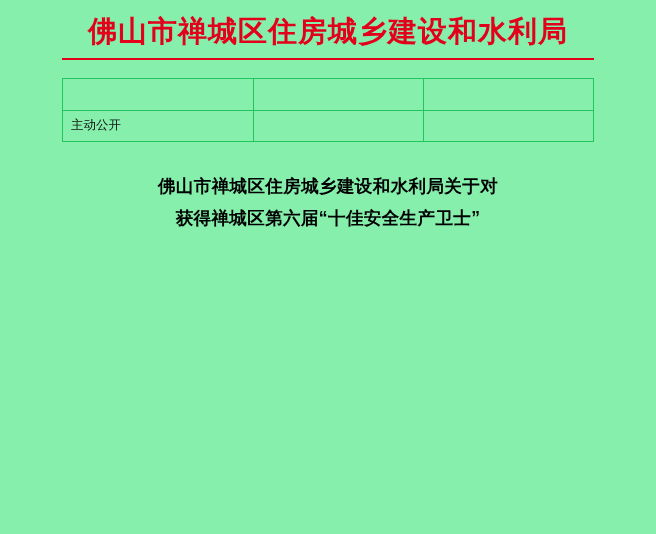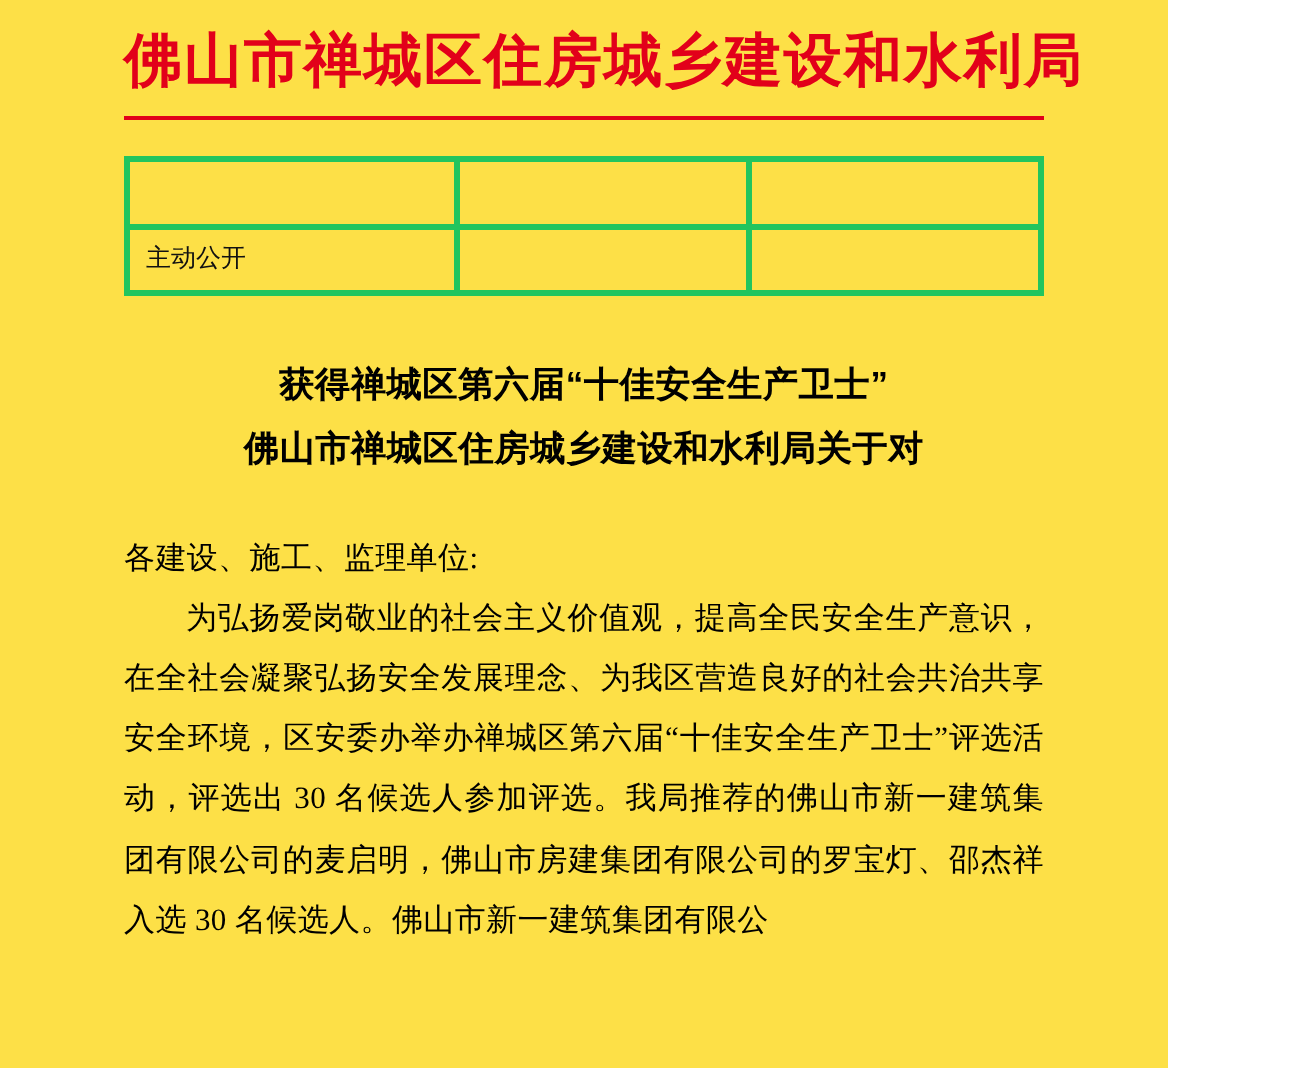--- a/index.html
+++ b/index.html
@@ -8,23 +8,23 @@
   }
   body {
     width: 656px;
     height: 534px;
     background: #ffffff;
     font-family: "Liberation Serif", "DejaVu Serif", serif;
     overflow: hidden;
   }
   .page {
     position: relative;
-    width: 584px;
+    width: 656px;
     height: 534px;
-    background: #fde047;
+    background: #86efac;
     box-sizing: border-box;
     padding: 0 62px;
   }
 
   
   .masthead {
     text-align: center;
     padding-top: 14px;
     padding-bottom: 2px;
   }
@@ -44,21 +44,21 @@
   }
 
   
   .info-table {
     width: 100%;
     border-collapse: collapse;
     margin-top: 16px;
     table-layout: fixed;
   }
   .info-table td {
-    border: 3px solid #22c55e;
+    border: 1px solid #22c55e;
     height: 26px;
     padding: 2px 8px;
     font-family: "Liberation Sans", "DejaVu Sans", sans-serif;
     font-size: 12.5px;
     color: #111;
     vertical-align: middle;
   }
   .info-table tr:first-child td { height: 27px; }
   .col-a { width: 36%; }
   .col-b { width: 32%; }
@@ -122,22 +122,18 @@
       </tr>
       <tr>
         <td>主动公开</td>
         <td></td>
         <td></td>
       </tr>
     </tbody>
   </table>
 
   <div class="doc-title">
+    <span class="line">佛山市禅城区住房城乡建设和水利局关于对</span>
     <span class="line">获得禅城区第六届“十佳安全生产卫士”</span>
-    <span class="line">佛山市禅城区住房城乡建设和水利局关于对</span>
   </div>
 
-  <div class="body-block">
-    <p class="salutation">各建设、施工、监理单位:</p>
-    <p class="para">为弘扬爱岗敬业的社会主义价值观，提高全民安全生产意识，在全社会凝聚弘扬安全发展理念、为我区营造良好的社会共治共享安全环境，区安委办举办禅城区第六届“十佳安全生产卫士”评选活动，评选出 30 名候选人参加评选。我局推荐的佛山市新一建筑集团有限公司的麦启明，佛山市房建集团有限公司的罗宝灯、邵杰祥入选 30 名候选人。佛山市新一建筑集团有限公</p>
-  </div>
 
 </div>
 
 </body></html>

